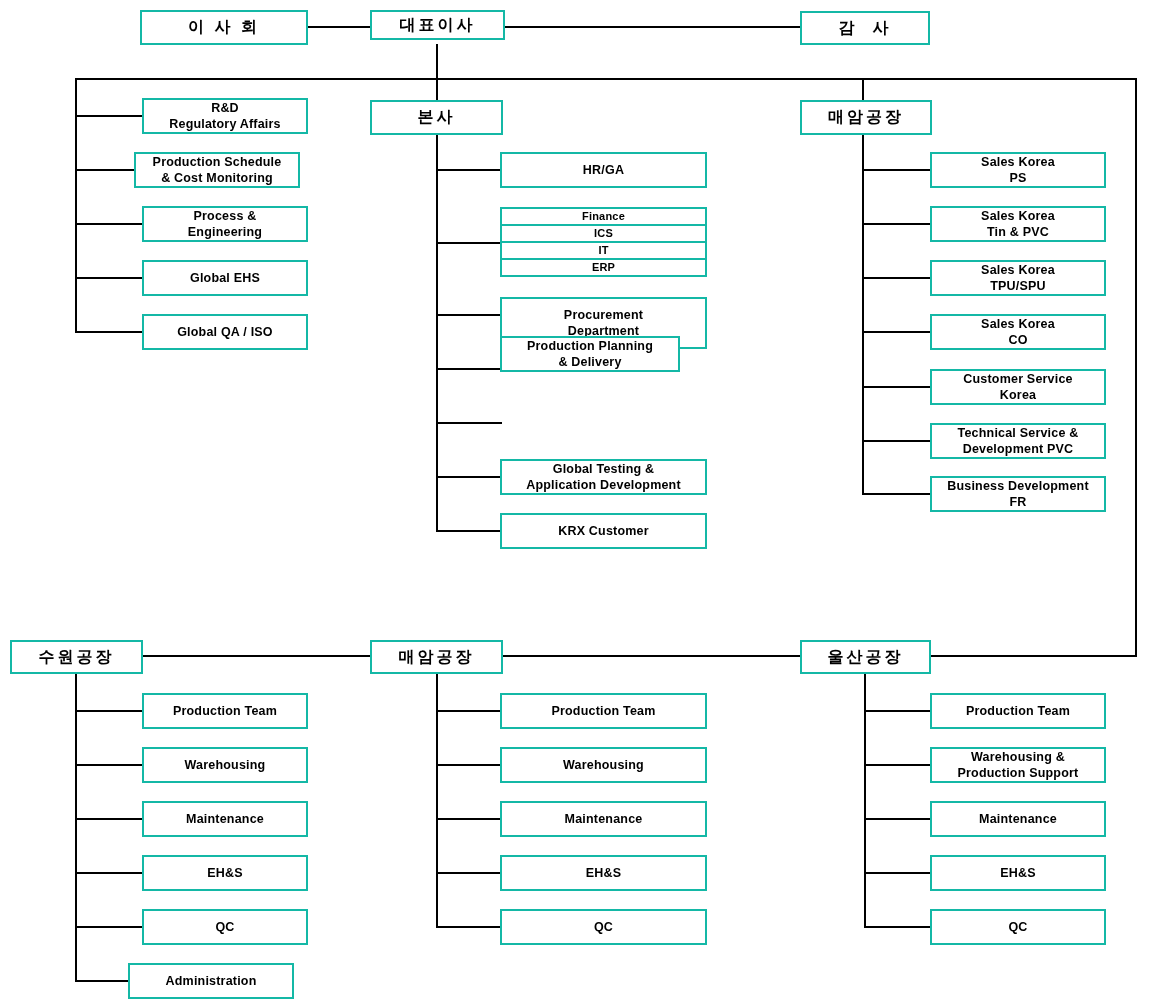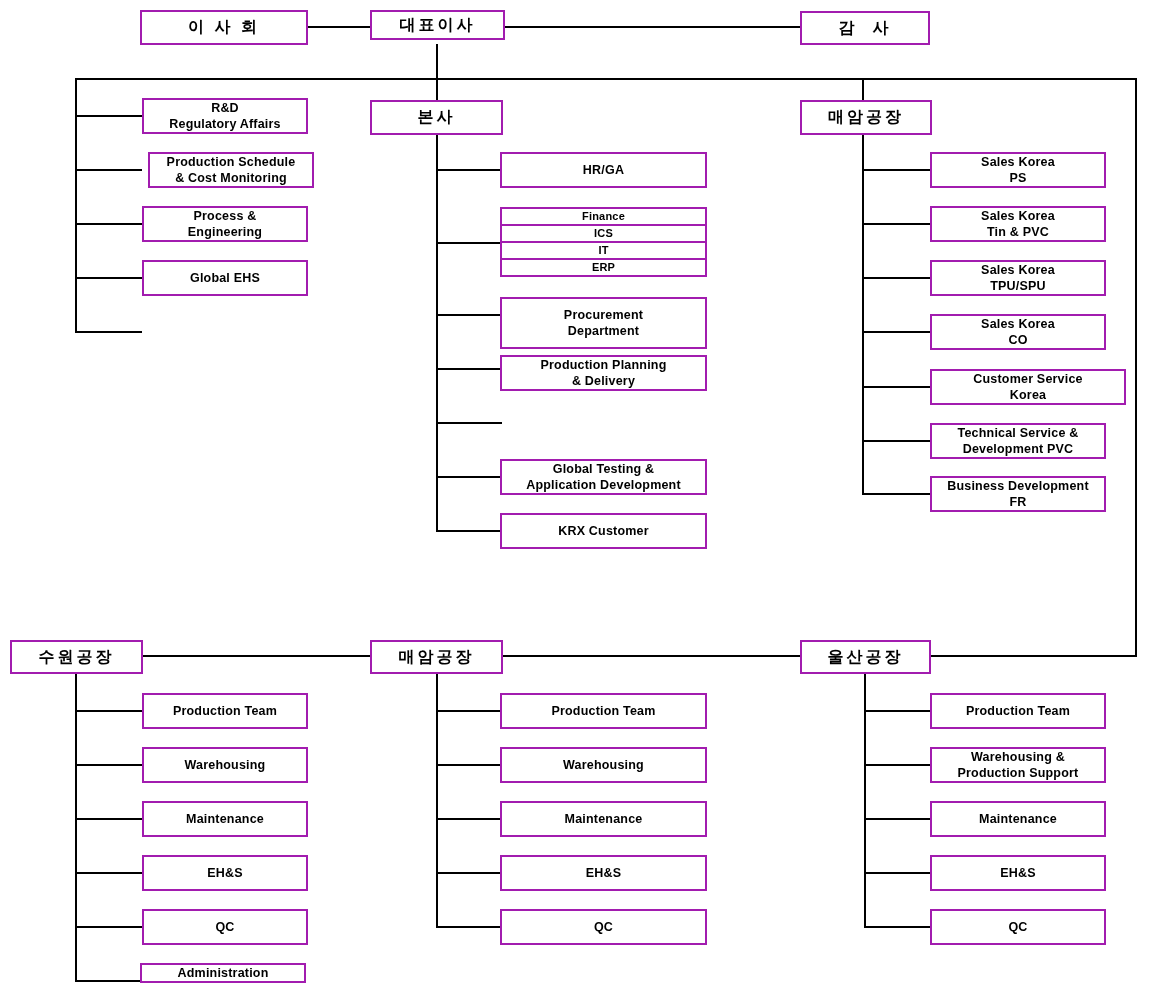--- a/index.html
+++ b/index.html
@@ -13,21 +13,21 @@
     height: 1008px;
     background: #ffffff;
     font-family: "Liberation Sans", "DejaVu Sans", sans-serif;
     color: #000000;
     overflow: hidden;
   }
   .box {
     position: absolute;
     box-sizing: border-box;
     background: #ffffff;
-    border: 2px solid #a21caf;
+    border: 2px solid #14b8a6;
     display: flex;
     align-items: center;
     justify-content: center;
     text-align: center;
     font-weight: bold;
     font-size: 12.5px;
     line-height: 1.3;
     letter-spacing: 0.2px;
     white-space: pre-line;
     z-index: 2;
@@ -70,46 +70,47 @@
 
   <div class="vline" style="left:75px;top:78px;height:255px"></div>
   <div class="hline" style="left:75px;top:115px;width:67px"></div>
   <div class="hline" style="left:75px;top:169px;width:67px"></div>
   <div class="hline" style="left:75px;top:223px;width:67px"></div>
   <div class="hline" style="left:75px;top:277px;width:67px"></div>
   <div class="hline" style="left:75px;top:331px;width:67px"></div>
 
   <div class="box" style="left:142px;top:98px;width:166px;height:36px">R&amp;D
 Regulatory Affairs</div>
-  <div class="box" style="left:148px;top:152px;width:166px;height:36px">Production Schedule
+  <div class="box" style="left:134px;top:152px;width:166px;height:36px">Production Schedule
 &amp; Cost Monitoring</div>
   <div class="box" style="left:142px;top:206px;width:166px;height:36px">Process &amp;
 Engineering</div>
   <div class="box" style="left:142px;top:260px;width:166px;height:36px">Global EHS</div>
+  <div class="box" style="left:142px;top:314px;width:166px;height:36px">Global QA / ISO</div>
 
   <div class="box kbox" style="left:370px;top:100px;width:133px;height:35px">본사</div>
   <div class="vline" style="left:436px;top:134px;height:398px"></div>
   <div class="hline" style="left:436px;top:169px;width:66px"></div>
   <div class="hline" style="left:436px;top:242px;width:66px"></div>
   <div class="hline" style="left:436px;top:314px;width:66px"></div>
   <div class="hline" style="left:436px;top:368px;width:66px"></div>
   <div class="hline" style="left:436px;top:422px;width:66px"></div>
   <div class="hline" style="left:436px;top:476px;width:66px"></div>
   <div class="hline" style="left:436px;top:530px;width:66px"></div>
 
   <div class="box" style="left:500px;top:152px;width:207px;height:36px">HR/GA</div>
 
   <div class="box stackrow" style="left:500px;top:207px;width:207px;height:19px">Finance</div>
   <div class="box stackrow" style="left:500px;top:224px;width:207px;height:19px">ICS</div>
   <div class="box stackrow" style="left:500px;top:241px;width:207px;height:19px">IT</div>
   <div class="box stackrow" style="left:500px;top:258px;width:207px;height:19px">ERP</div>
 
   <div class="box" style="left:500px;top:297px;width:207px;height:52px">Procurement
 Department</div>
-  <div class="box" style="left:500px;top:355px;width:207px;height:36px">Production Planning
+  <div class="box" style="left:500px;top:336px;width:180px;height:36px">Production Planning
 &amp; Delivery</div>
   <div class="box" style="left:500px;top:459px;width:207px;height:36px">Global Testing &amp;
 Application Development</div>
   <div class="box" style="left:500px;top:513px;width:207px;height:36px">KRX Customer</div>
 
   <div class="vline" style="left:862px;top:78px;height:24px"></div>
   <div class="box kbox" style="left:800px;top:100px;width:132px;height:35px">매암공장</div>
   <div class="vline" style="left:862px;top:134px;height:361px"></div>
   <div class="hline" style="left:862px;top:169px;width:68px"></div>
   <div class="hline" style="left:862px;top:223px;width:68px"></div>
@@ -120,21 +121,21 @@
   <div class="hline" style="left:862px;top:493px;width:68px"></div>
 
   <div class="box" style="left:930px;top:152px;width:176px;height:36px">Sales Korea
 PS</div>
   <div class="box" style="left:930px;top:206px;width:176px;height:36px">Sales Korea
 Tin &amp; PVC</div>
   <div class="box" style="left:930px;top:260px;width:176px;height:36px">Sales Korea
 TPU/SPU</div>
   <div class="box" style="left:930px;top:314px;width:176px;height:36px">Sales Korea
 CO</div>
-  <div class="box" style="left:930px;top:369px;width:196px;height:36px">Customer Service
+  <div class="box" style="left:930px;top:369px;width:176px;height:36px">Customer Service
 Korea</div>
   <div class="box" style="left:930px;top:423px;width:176px;height:36px">Technical Service &amp;
 Development PVC</div>
   <div class="box" style="left:930px;top:476px;width:176px;height:36px">Business Development
 FR</div>
 
   <div class="hline" style="left:141px;top:655px;width:231px"></div>
   <div class="hline" style="left:501px;top:655px;width:301px"></div>
   <div class="hline" style="left:929px;top:655px;width:208px"></div>
 
@@ -148,21 +149,21 @@
   <div class="hline" style="left:75px;top:818px;width:67px"></div>
   <div class="hline" style="left:75px;top:872px;width:67px"></div>
   <div class="hline" style="left:75px;top:926px;width:67px"></div>
   <div class="hline" style="left:75px;top:980px;width:67px"></div>
 
   <div class="box" style="left:142px;top:693px;width:166px;height:36px">Production Team</div>
   <div class="box" style="left:142px;top:747px;width:166px;height:36px">Warehousing</div>
   <div class="box" style="left:142px;top:801px;width:166px;height:36px">Maintenance</div>
   <div class="box" style="left:142px;top:855px;width:166px;height:36px">EH&amp;S</div>
   <div class="box" style="left:142px;top:909px;width:166px;height:36px">QC</div>
-  <div class="box" style="left:140px;top:963px;width:166px;height:20px">Administration</div>
+  <div class="box" style="left:128px;top:963px;width:166px;height:36px">Administration</div>
 
   <div class="vline" style="left:436px;top:673px;height:255px"></div>
   <div class="hline" style="left:436px;top:710px;width:66px"></div>
   <div class="hline" style="left:436px;top:764px;width:66px"></div>
   <div class="hline" style="left:436px;top:818px;width:66px"></div>
   <div class="hline" style="left:436px;top:872px;width:66px"></div>
   <div class="hline" style="left:436px;top:926px;width:66px"></div>
 
   <div class="box" style="left:500px;top:693px;width:207px;height:36px">Production Team</div>
   <div class="box" style="left:500px;top:747px;width:207px;height:36px">Warehousing</div>

